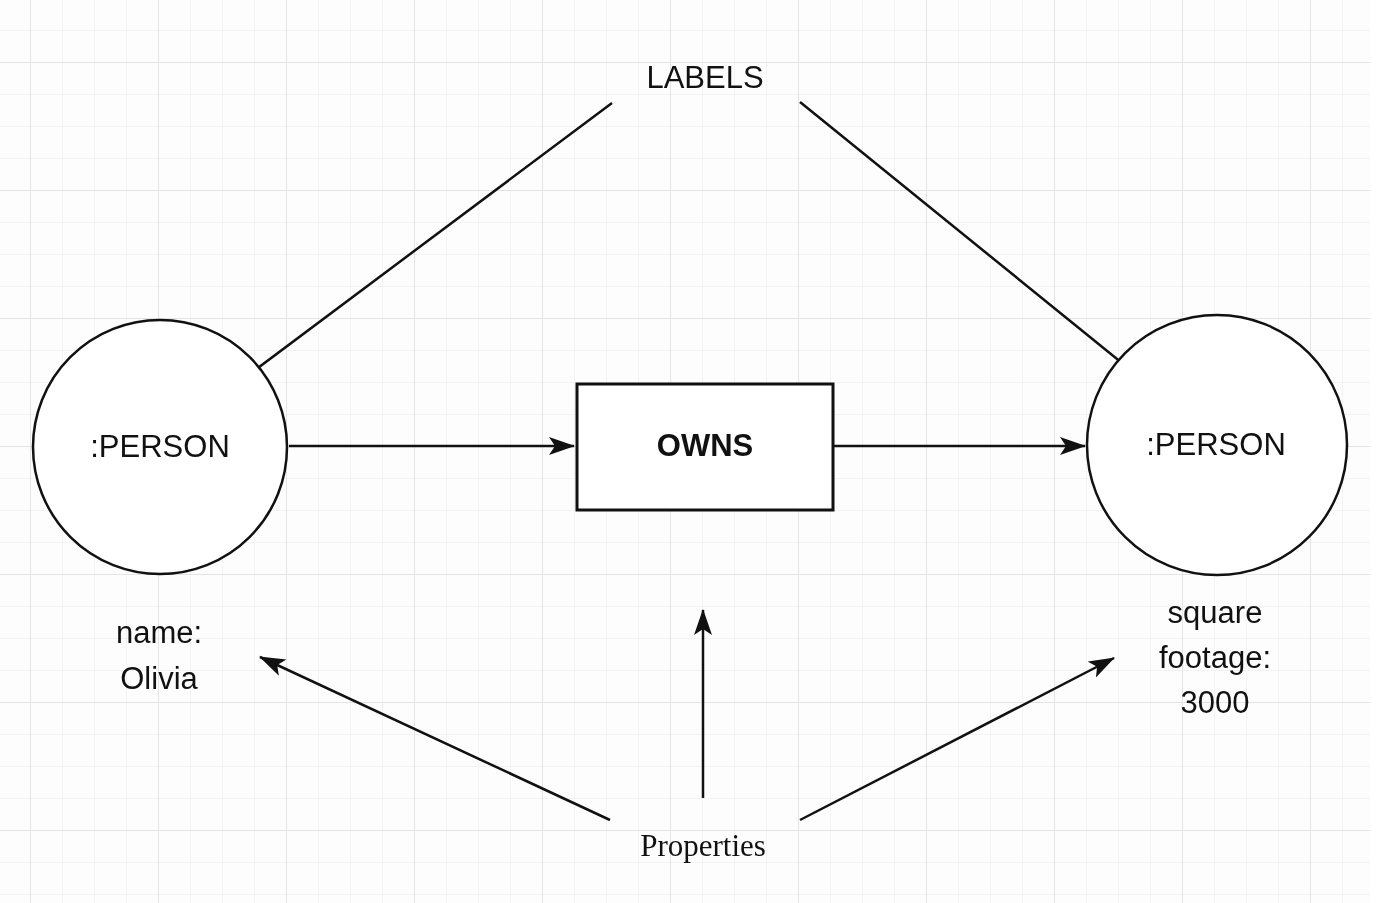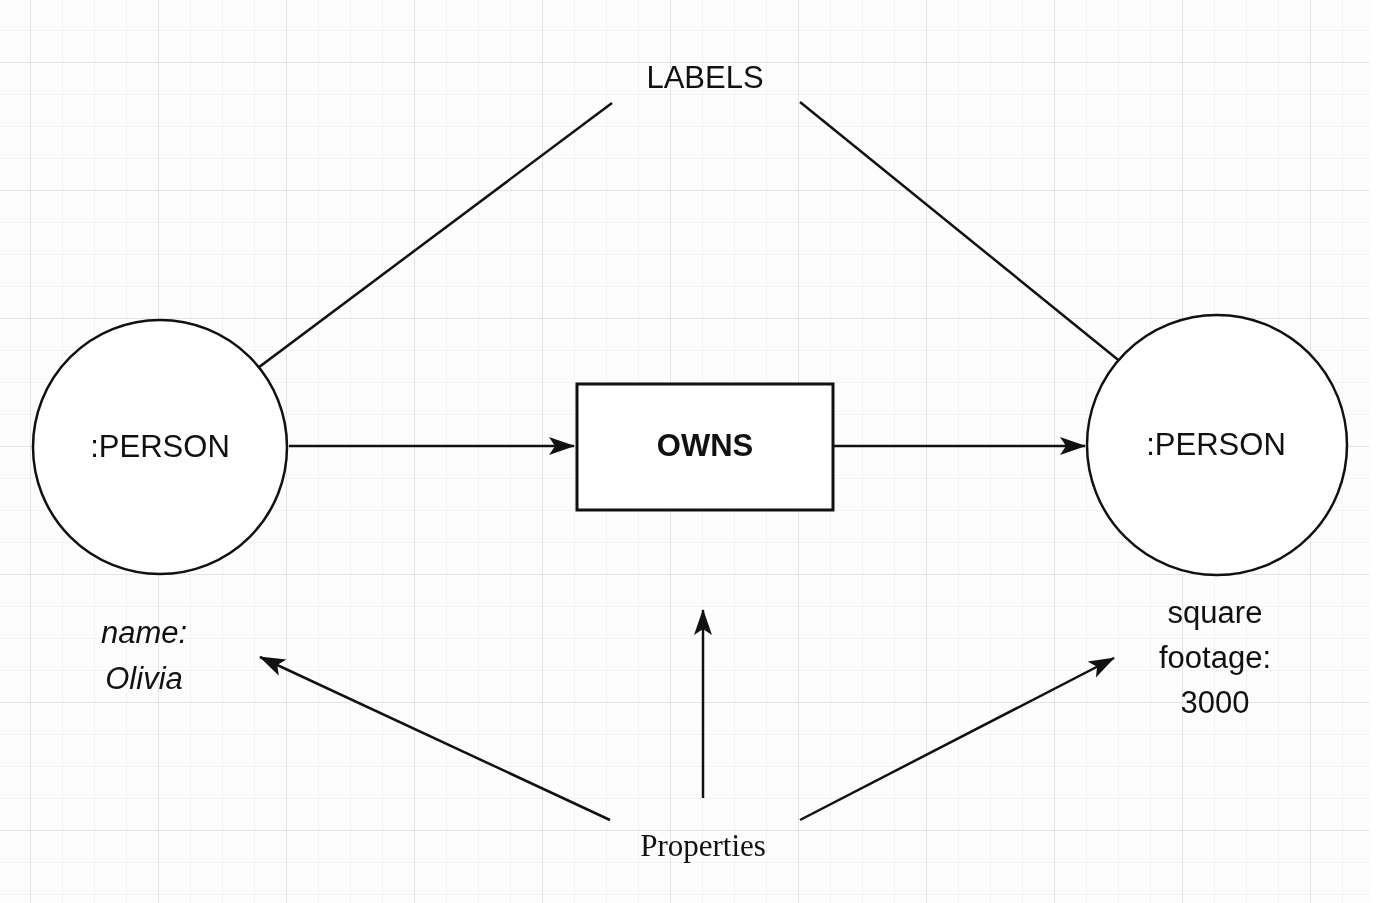--- a/index.html
+++ b/index.html
@@ -36,21 +36,21 @@
     line-height: 46px;
     white-space: pre-line;
     color: #111111;
   }
   
   .t-labels      { left: 705px;  top: 78px;  }
   .t-person      { left: 160px;  top: 447px; }
   .t-owns        { left: 705px;  top: 446px; font-weight: bold; }
   .t-asset       { left: 1216px; top: 445px; }
   .t-since       { left: 705px;  top: 560px; }
-  .t-name        { left: 144px;  top: 656px; font-style: italic; }
+  .t-name        { left: 159px;  top: 656px; }
   .t-sqft        { left: 1215px; top: 657px; line-height: 45px; }
   .t-properties  { left: 703px;  top: 846px; font-family: Liberation Serif, serif; }
 </style>
 </head>
 <body>
 
 <div class="canvas">
 
   <svg class="shapes" width="1388" height="903" viewBox="0 0 1388 903">
     <defs>

